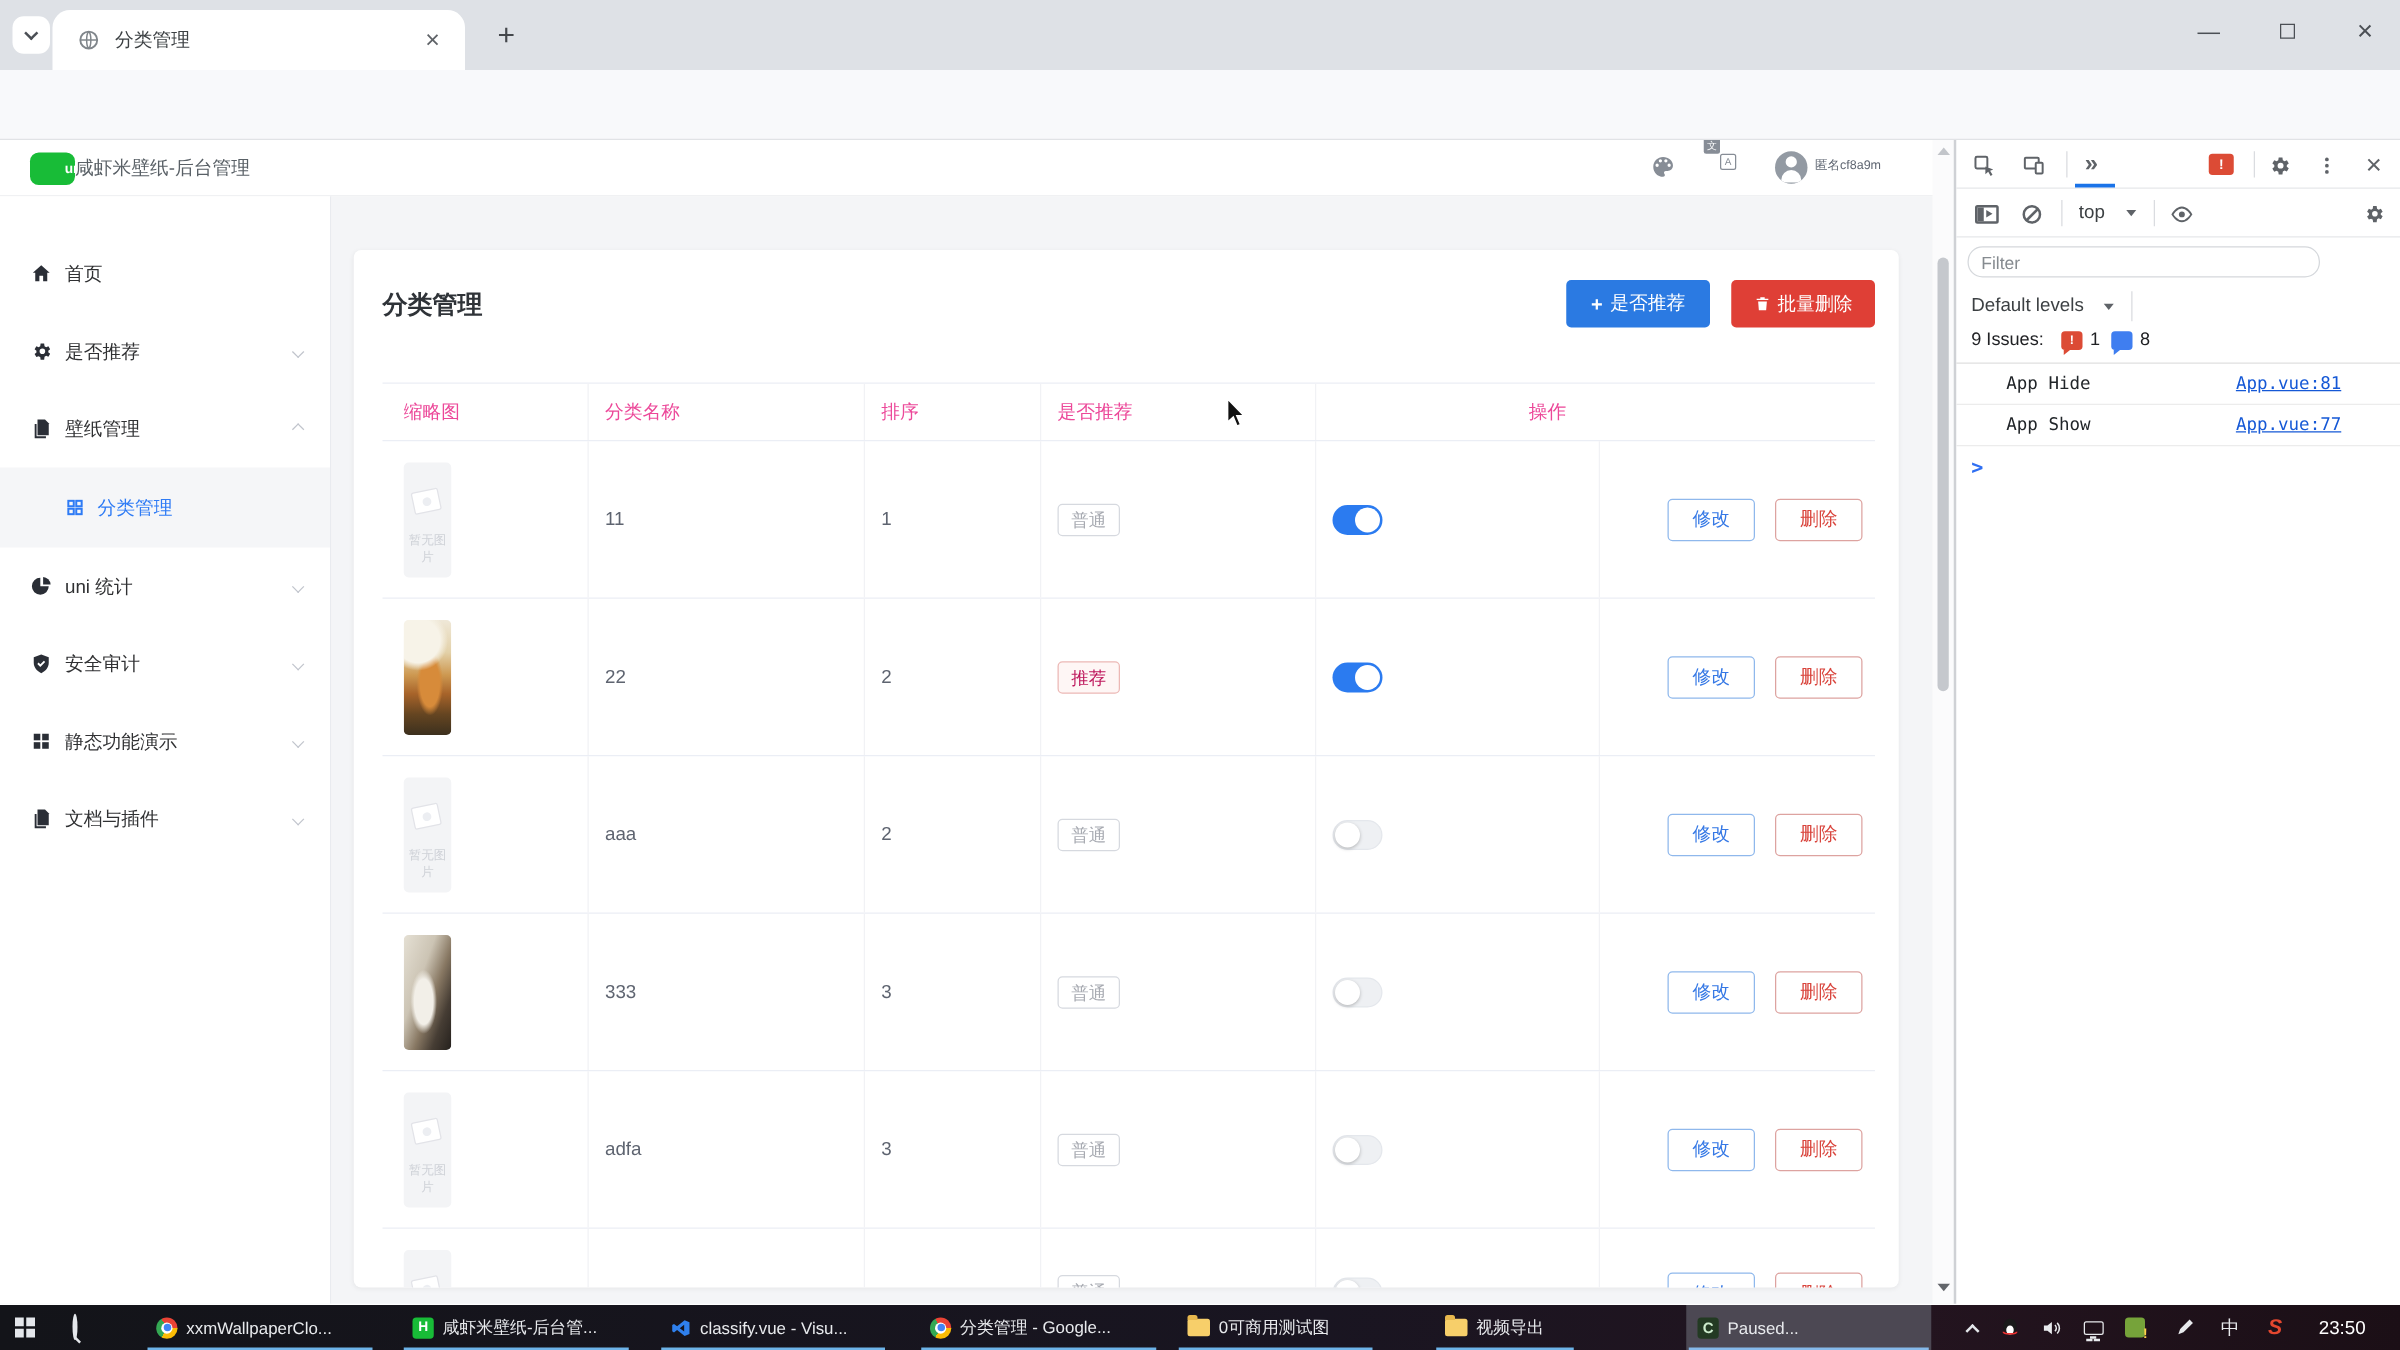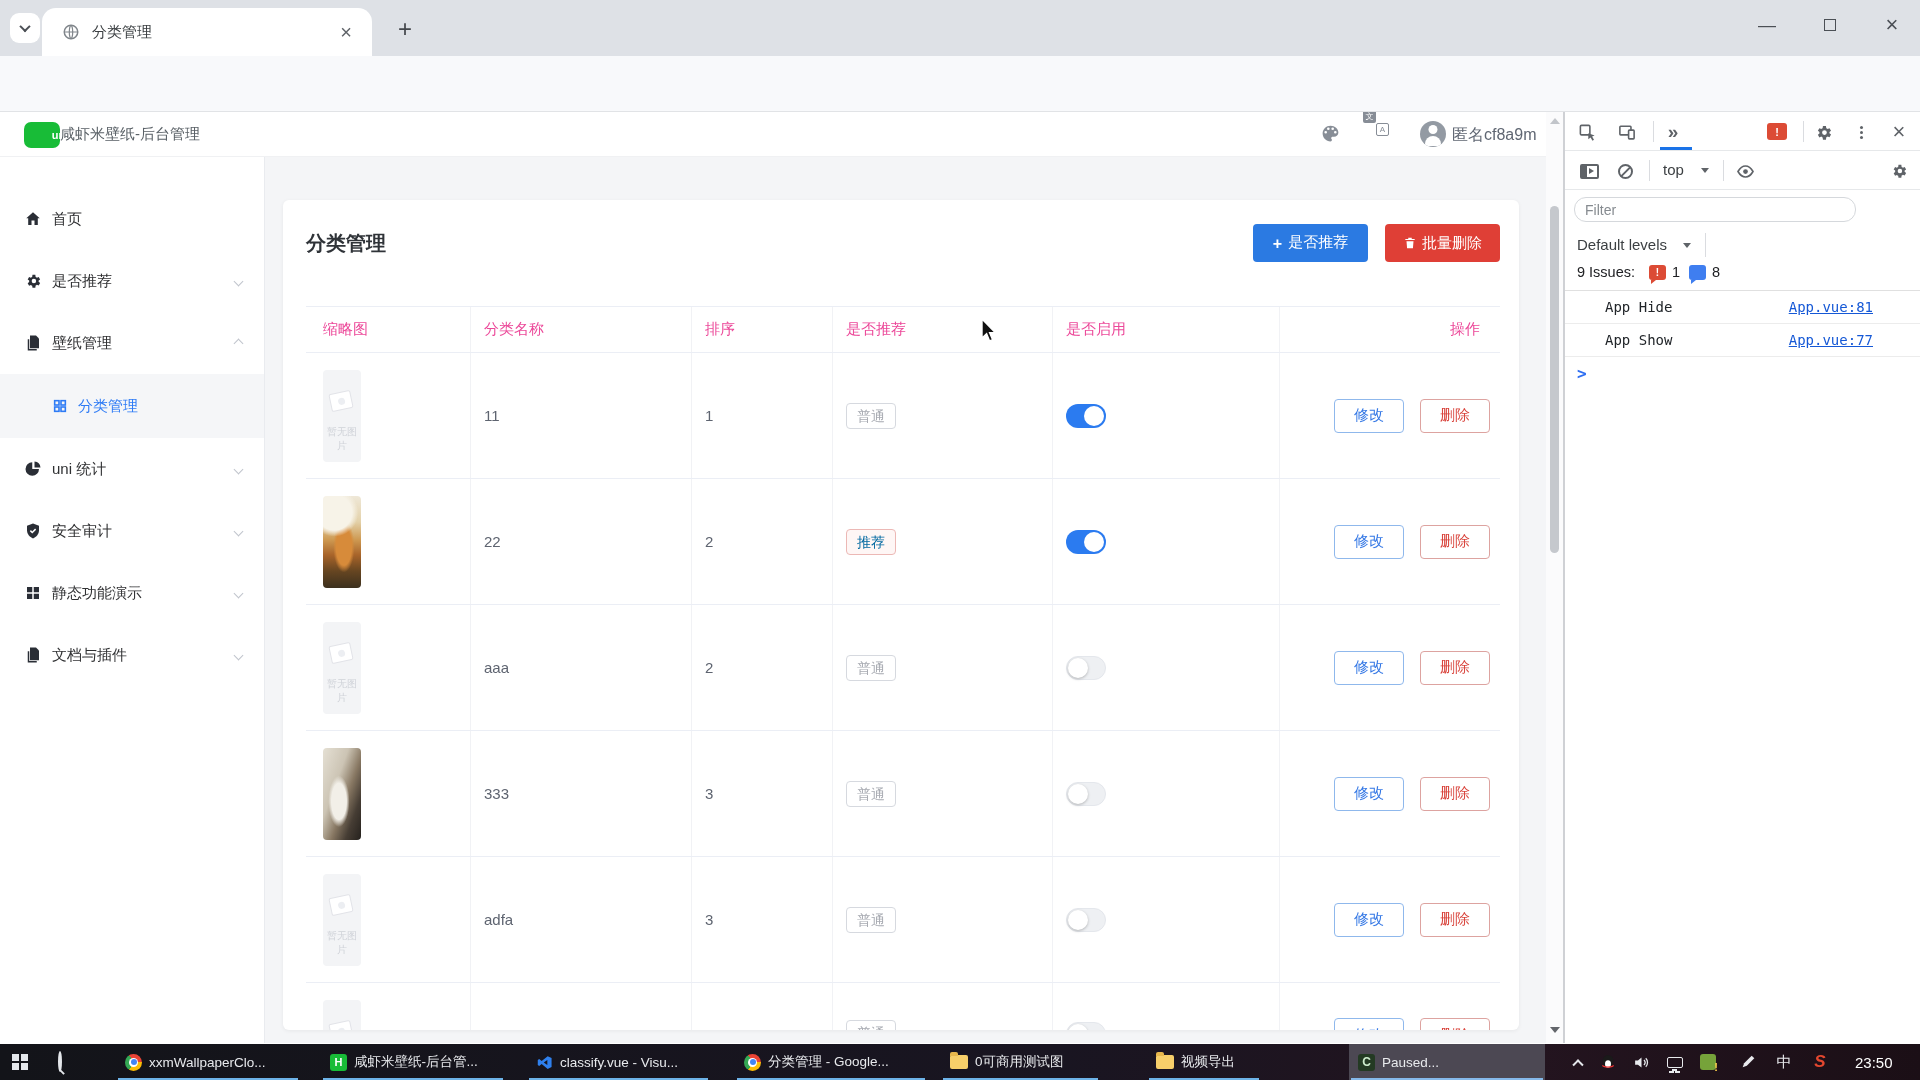--- a/index.html
+++ b/index.html
@@ -63,21 +63,21 @@
   .trans .b1 { position:absolute; left:0; top:0; width:13px; height:13px; border:1.5px solid #878d96; border-radius:2px;
     font-size:8px; color:#878d96; display:flex; align-items:center; justify-content:center; background:#fff; }
   .trans .b2 { position:absolute; right:0; bottom:0; width:13px; height:13px; background:#878d96; border-radius:2px;
     font-size:8px; color:#fff; display:flex; align-items:center; justify-content:center; }
   .user-avatar { position:absolute; left:1420px; top:9px; width:26px; height:26px; border-radius:50%;
     background:#939aa3; overflow:hidden; }
   .user-avatar::before { content:""; position:absolute; top:4px; left:50%; transform:translateX(-50%);
     width:9px; height:9px; border-radius:50%; background:#fff; }
   .user-avatar::after { content:""; position:absolute; top:15px; left:50%; transform:translateX(-50%);
     width:16px; height:10px; border-radius:8px 8px 0 0; background:#fff; }
-  .username { position:absolute; left:1452px; top:13px; font-size:16px; color:#5f6672; }
+  .username { position:absolute; left:1452px; top:13px; font-size:10px; color:#5f6672; }
 
   
   .sidebar { position:absolute; left:0; top:45px; width:265px; height:886px; background:#fff;
     border-right:1px solid #e9ebef; padding-top:31px; }
   .side-item { height:62px; display:flex; align-items:center; padding:0 22px 0 24px; font-size:15px; color:#303133; }
   .side-item .si-ico { width:18px; height:18px; margin-right:10px; color:#2a2e36; }
   .side-item svg { display:block; }
   .side-sub { height:64px; background:#f5f6f8; display:flex; align-items:center; padding-left:52px;
     font-size:15px; color:#2e7bf5; }
   .side-sub .si-ico { width:16px; height:16px; margin-right:10px; color:#2e7bf5; }
@@ -120,21 +120,21 @@
   .ph-txt { position:absolute; left:0; right:0; top:55px; text-align:center; font-size:10px; color:#cfd2d8; }
   .thumb.cat { background:
     radial-gradient(circle at 30% 18%, #f7f3e8 0 22%, rgba(0,0,0,0) 30%),
     radial-gradient(ellipse at 55% 55%, #d78b3a 0 26%, rgba(0,0,0,0) 36%),
     linear-gradient(180deg,#efe8d8 0%,#e3d1a9 28%,#cd9850 48%,#a8642a 64%,#654521 82%,#3c301e 100%); }
   .thumb.dog { background:
     radial-gradient(ellipse at 42% 58%, #f2efe8 0 24%, rgba(0,0,0,0) 34%),
     linear-gradient(110deg,#e5e0d4 0%,#ccc4b4 36%,#887863 58%,#463d34 78%,#25211d 100%); }
   .tag { display:inline-block; padding:3px 10px; border:1px solid; border-radius:4px; font-size:14px; line-height:18px; }
   .tag-normal { color:#a8abb2; border-color:#d6d9df; background:#fff; }
-  .tag-rec { color:#0369a1; border-color:#ecb8b5; background:#fef6f5; }
+  .tag-rec { color:#be185d; border-color:#ecb8b5; background:#fef6f5; }
   .switch { width:40px; height:24px; border-radius:12px; position:relative; }
   .switch.on { background:#2b7bf0; }
   .switch.on::after { content:""; position:absolute; right:2px; top:2px; width:20px; height:20px; border-radius:50%; background:#fff; }
   .switch.off { background:#eef0f3; border:1px solid #e4e7ec; }
   .switch.off::after { content:""; position:absolute; left:1px; top:1px; width:20px; height:20px; border-radius:50%;
     background:#fff; box-shadow:0 1px 3px rgba(0,0,0,.25); }
   .btn-edit { width:70px; height:34px; background:#fff; border:1px solid #8fb8ec; color:#3578e5;
     border-radius:4px; font-size:15px; font-family:inherit; }
   .btn-del { width:70px; height:34px; background:#fff; border:1px solid #dda3a0; color:#d9443c;
     border-radius:4px; font-size:15px; font-family:inherit; }
@@ -395,21 +395,20 @@
       <button class="btn-danger"><svg width="14" height="14" viewBox="0 0 24 24" fill="#fff">
             <path d="M9 3h6v2h5v2H4V5h5zM6 9h12l-1 12H7z"></path>
           </svg><span>批量删除</span></button>
 
       <div class="table">
         <div class="thead">
           <div class="th c1">缩略图</div>
           <div class="th c2">分类名称</div>
           <div class="th c3">排序</div>
           <div class="th c4">是否推荐</div>
-          <div class="th c5">是否启用</div>
           <div class="th c6">操作</div>
         </div>
 
         <div class="trow">
           <div class="td c1">
               <div class="thumb ph">
                 <div class="ph-ico"></div>
                 <div class="ph-txt">暂无图片</div>
               </div>
             </div>

